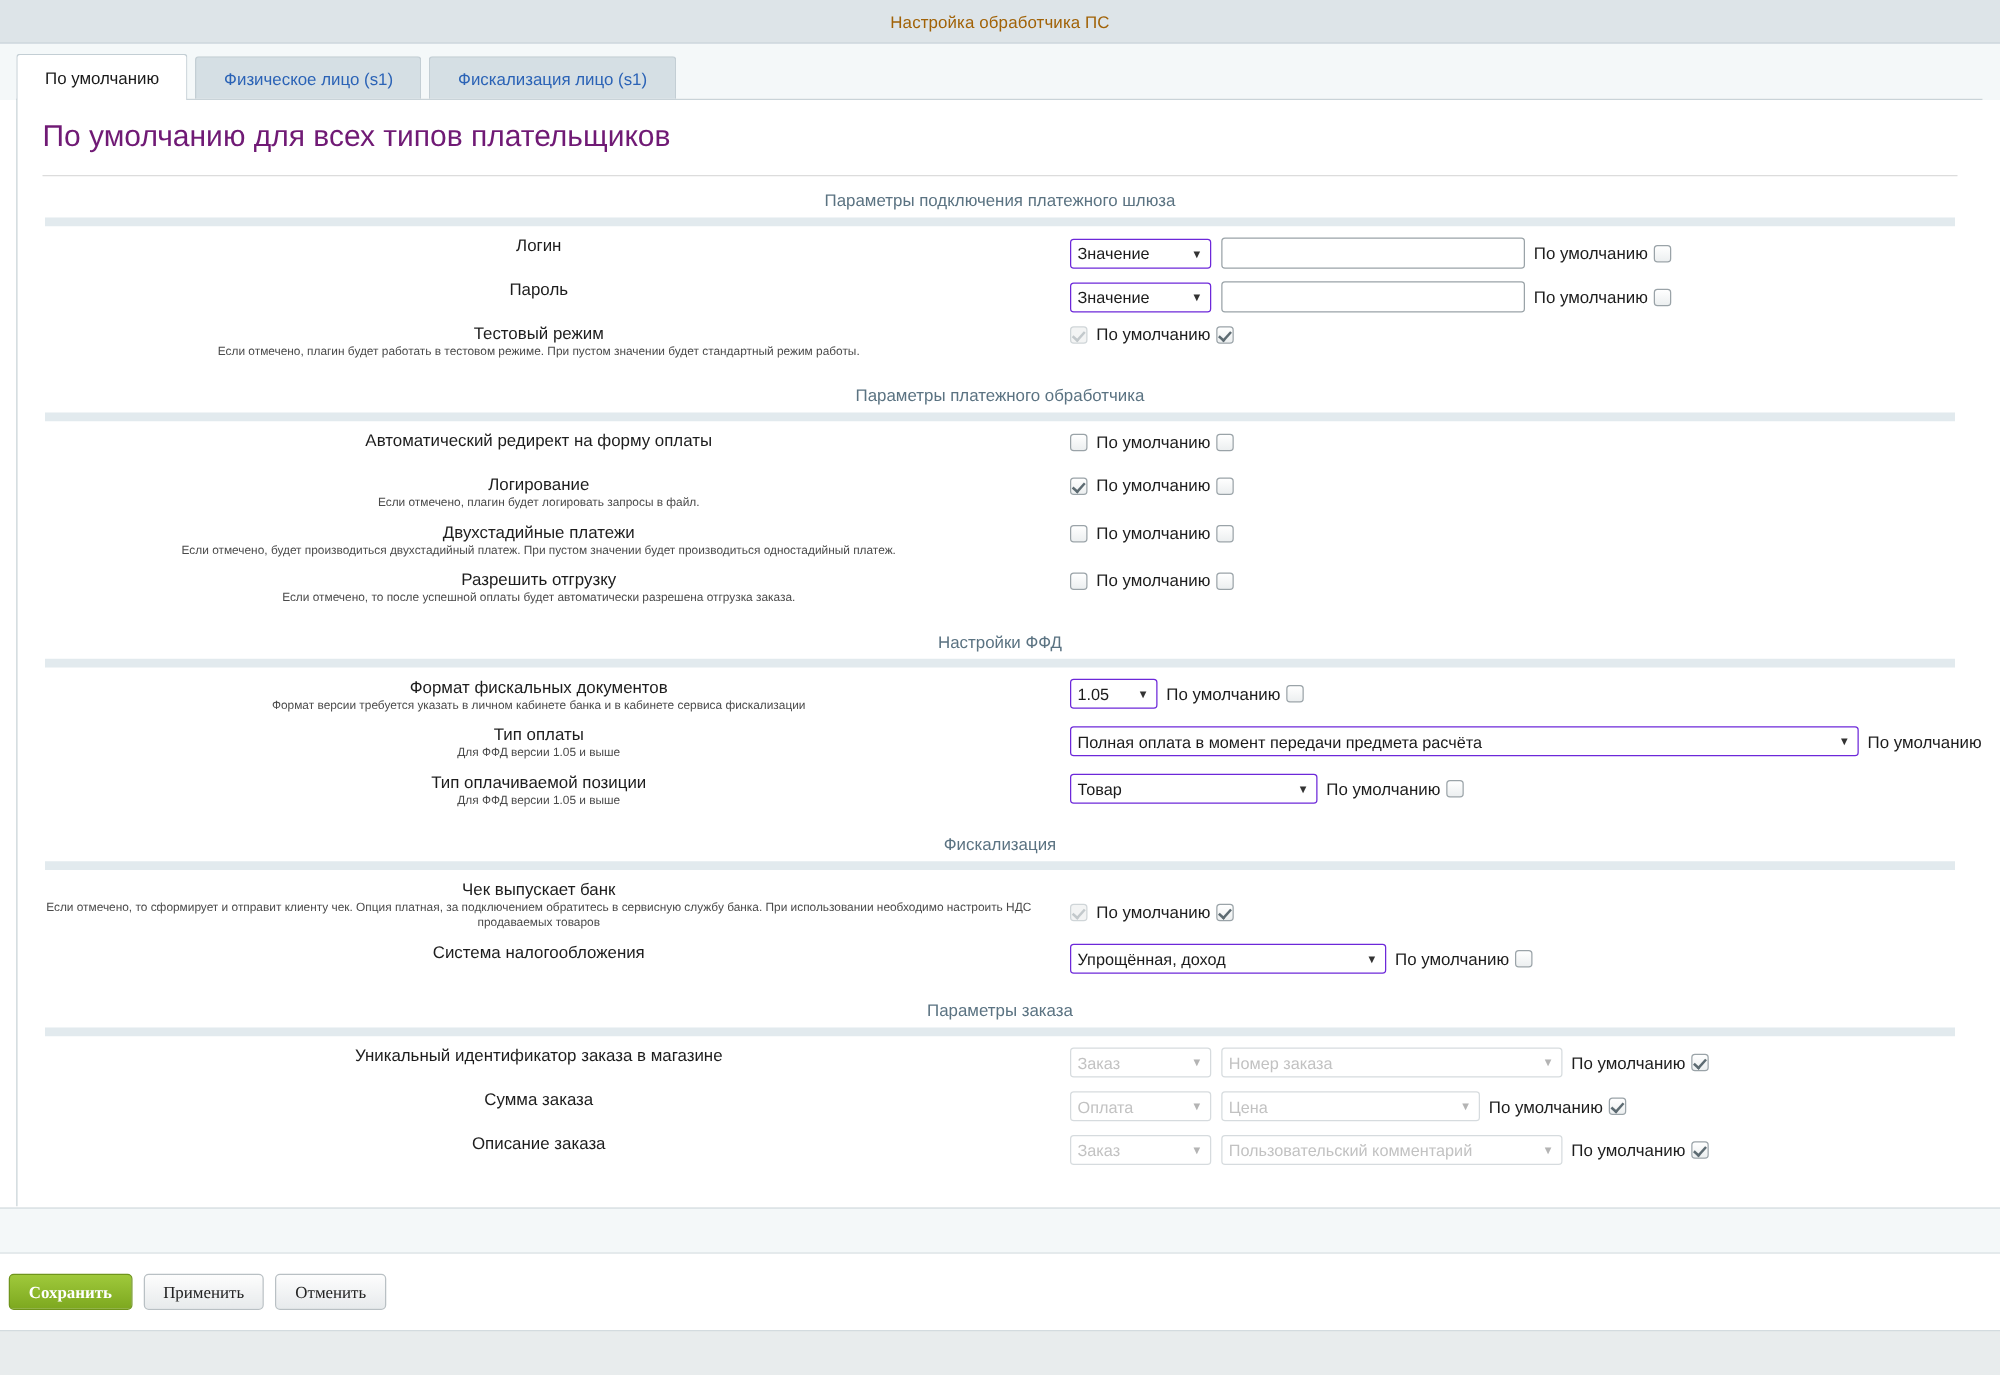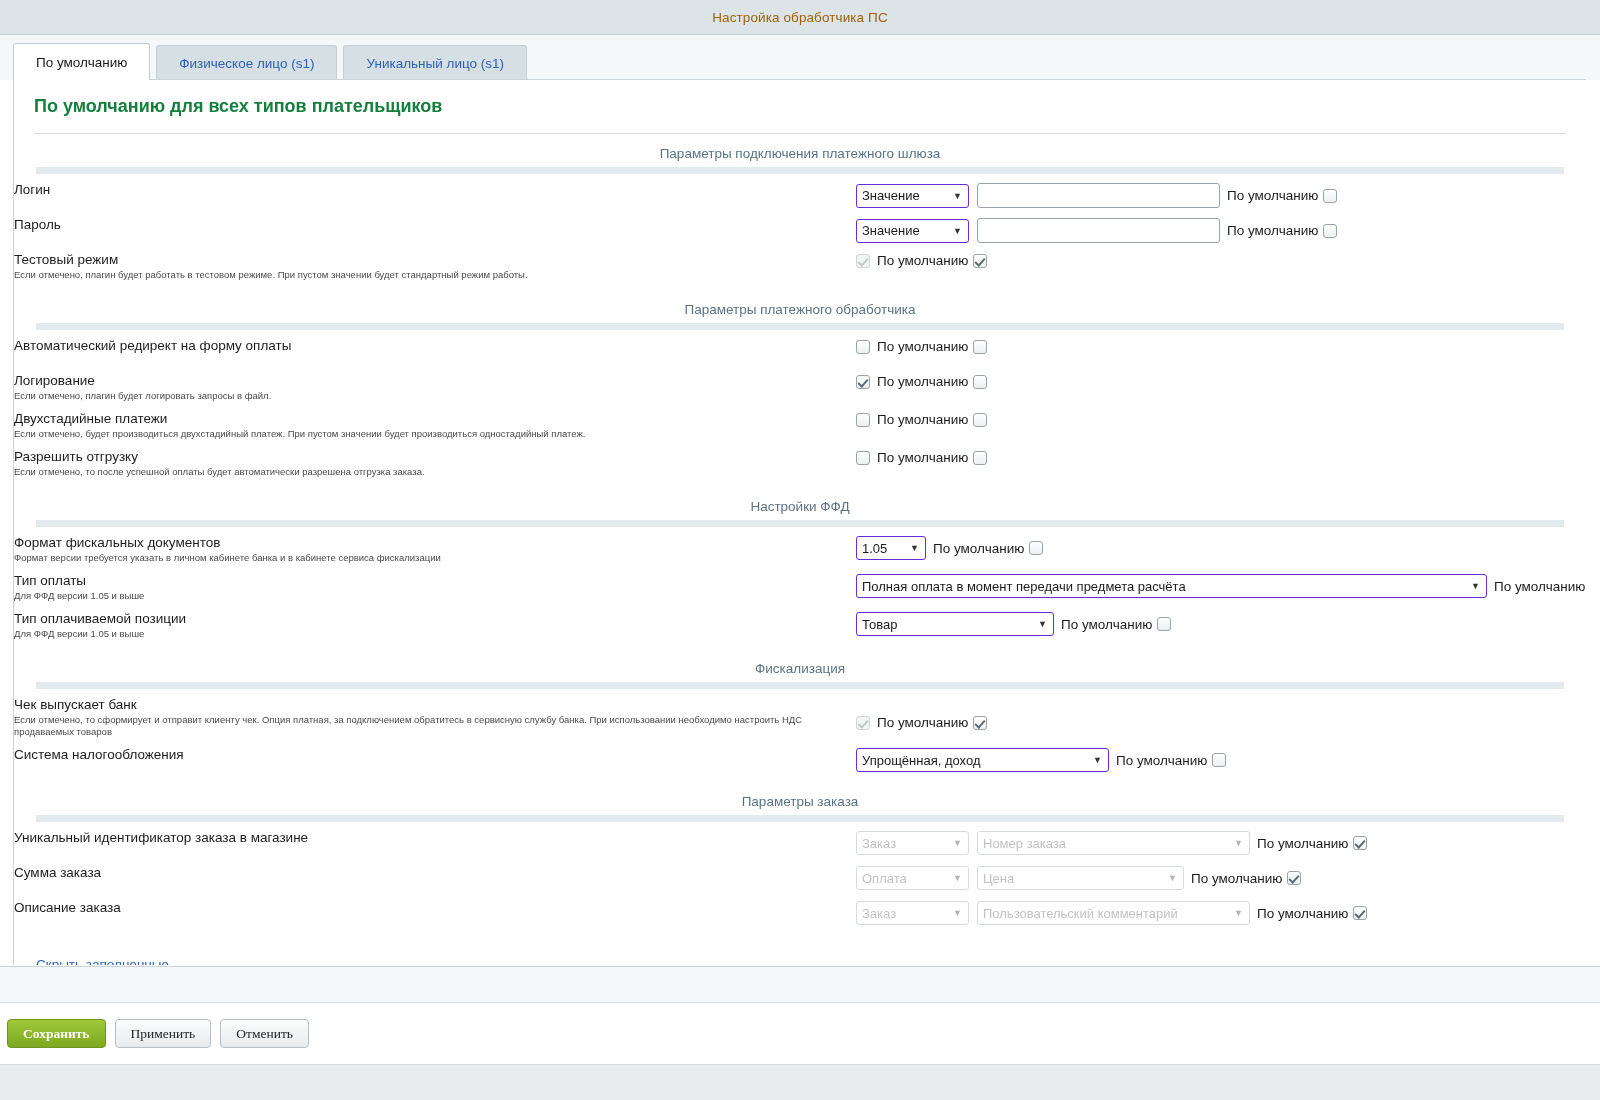--- a/index.html
+++ b/index.html
@@ -59,24 +59,24 @@
     left:13px;top:79px;
     width:1573px;
     height:886px;
     background:#ffffff;
     border-left:1px solid #c9d3d8;
     border-top:1px solid #c9d3d8;
     box-sizing:border-box;
     overflow:hidden;
   }
   .panel-title{
-    font-size:18px;
-    color:#15803d;
+    font-size:24px;
+    color:#701a75;
     padding:16px 0 0 20px;
-    font-weight:700;
+    font-weight:400;
   }
   .title-rule{
     margin:16px 20px 0 20px;
     height:1px;background:#dcdcdc;
   }
   
   .section-head{
     text-align:center;
     color:#5b7382;
     font-size:13.5px;
@@ -91,21 +91,21 @@
   
   .rows{padding-top:8px;}
   .row{
     display:flex;
     align-items:flex-start;
     margin-bottom:9px;
     min-height:26px;
   }
   .row .labelcell{
     width:842px;
-    text-align:left;
+    text-align:center;
     padding-right:8px;
     box-sizing:border-box;
     flex:0 0 auto;
   }
   .lbl{
     font-size:13.5px;color:#1d1d1d;line-height:16px;display:block;
   }
   .hint{
     font-size:9.5px;color:#4a4a4a;line-height:12px;display:block;margin-top:1px;
   }
@@ -227,21 +227,21 @@
 </div>
 
 <div class="tabstrip">
   <div class="tab active">
     <span>По умолчанию</span>
   </div>
   <div class="tab">
     <span>Физическое лицо (s1)</span>
   </div>
   <div class="tab">
-    <span>Уникальный лицо (s1)</span>
+    <span>Фискализация лицо (s1)</span>
   </div>
 </div>
 
 <div class="panel">
 
   <div class="panel-title">По умолчанию для всех типов плательщиков</div>
   <div class="title-rule"></div>
 
   
   <div class="section-head">Параметры подключения платежного шлюза</div>

